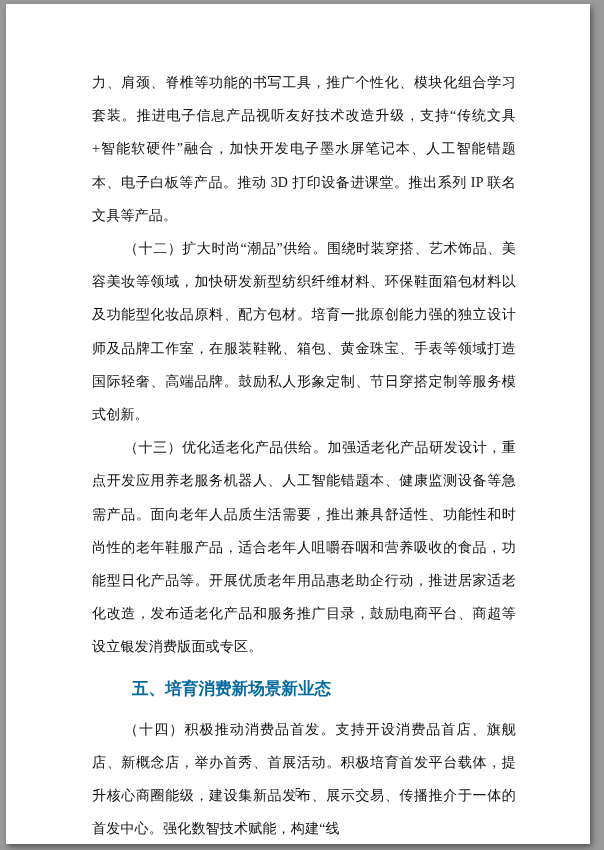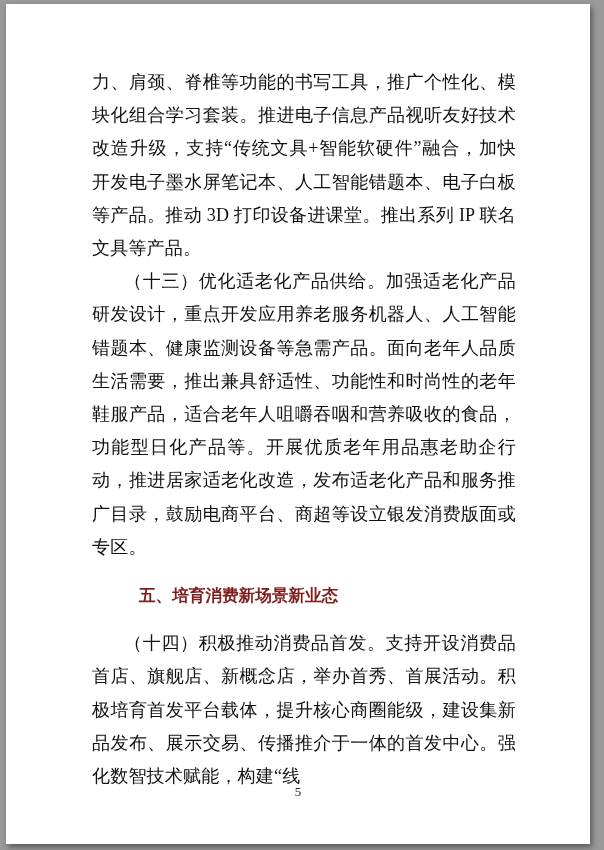--- a/index.html
+++ b/index.html
@@ -31,38 +31,38 @@
     overflow: hidden;
   }
   .content {
     position: absolute;
     top: 62px;
     left: 86px;
     width: 424px;
   }
   p.para {
     margin: 0 0 0 0;
-    font-size: 18px;
+    font-size: 14px;
     line-height: 33.2px;
     color: #111111;
     text-align: justify;
     text-justify: inter-ideograph;
     letter-spacing: 0.2px;
     text-indent: 0;
   }
   p.indent {
     text-indent: 32px;
   }
   h2.section {
-    margin: 15px;
+    margin: 8px;
     font-size: 16.6px;
     line-height: 33.2px;
     font-weight: bold;
     text-indent: 32px;
-    color: #7f1d1d;
+    color: #0369a1;
     font-family: "Liberation Serif", "DejaVu Serif", serif;
   }
   .page-number {
     position: absolute;
     bottom: 44px;
     left: 0;
     width: 584px;
     text-align: center;
     font-size: 13px;
     color: #222222;
@@ -70,18 +70,19 @@
   }
 </style>
 </head>
 <body>
 
 <div class="page-shadow"></div>
 
 <div class="page">
   <div class="content">
     <p class="para">力、肩颈、脊椎等功能的书写工具，推广个性化、模块化组合学习套装。推进电子信息产品视听友好技术改造升级，支持“传统文具+智能软硬件”融合，加快开发电子墨水屏笔记本、人工智能错题本、电子白板等产品。推动 3D 打印设备进课堂。推出系列 IP 联名文具等产品。</p>
+    <p class="para indent">（十二）扩大时尚“潮品”供给。围绕时装穿搭、艺术饰品、美容美妆等领域，加快研发新型纺织纤维材料、环保鞋面箱包材料以及功能型化妆品原料、配方包材。培育一批原创能力强的独立设计师及品牌工作室，在服装鞋靴、箱包、黄金珠宝、手表等领域打造国际轻奢、高端品牌。鼓励私人形象定制、节日穿搭定制等服务模式创新。</p>
     <p class="para indent">（十三）优化适老化产品供给。加强适老化产品研发设计，重点开发应用养老服务机器人、人工智能错题本、健康监测设备等急需产品。面向老年人品质生活需要，推出兼具舒适性、功能性和时尚性的老年鞋服产品，适合老年人咀嚼吞咽和营养吸收的食品，功能型日化产品等。开展优质老年用品惠老助企行动，推进居家适老化改造，发布适老化产品和服务推广目录，鼓励电商平台、商超等设立银发消费版面或专区。</p>
     <h2 class="section">五、培育消费新场景新业态</h2>
     <p class="para indent">（十四）积极推动消费品首发。支持开设消费品首店、旗舰店、新概念店，举办首秀、首展活动。积极培育首发平台载体，提升核心商圈能级，建设集新品发布、展示交易、传播推介于一体的首发中心。强化数智技术赋能，构建“线</p>
   </div>
   <div class="page-number">5</div>
 </div>
 
 </body></html>

